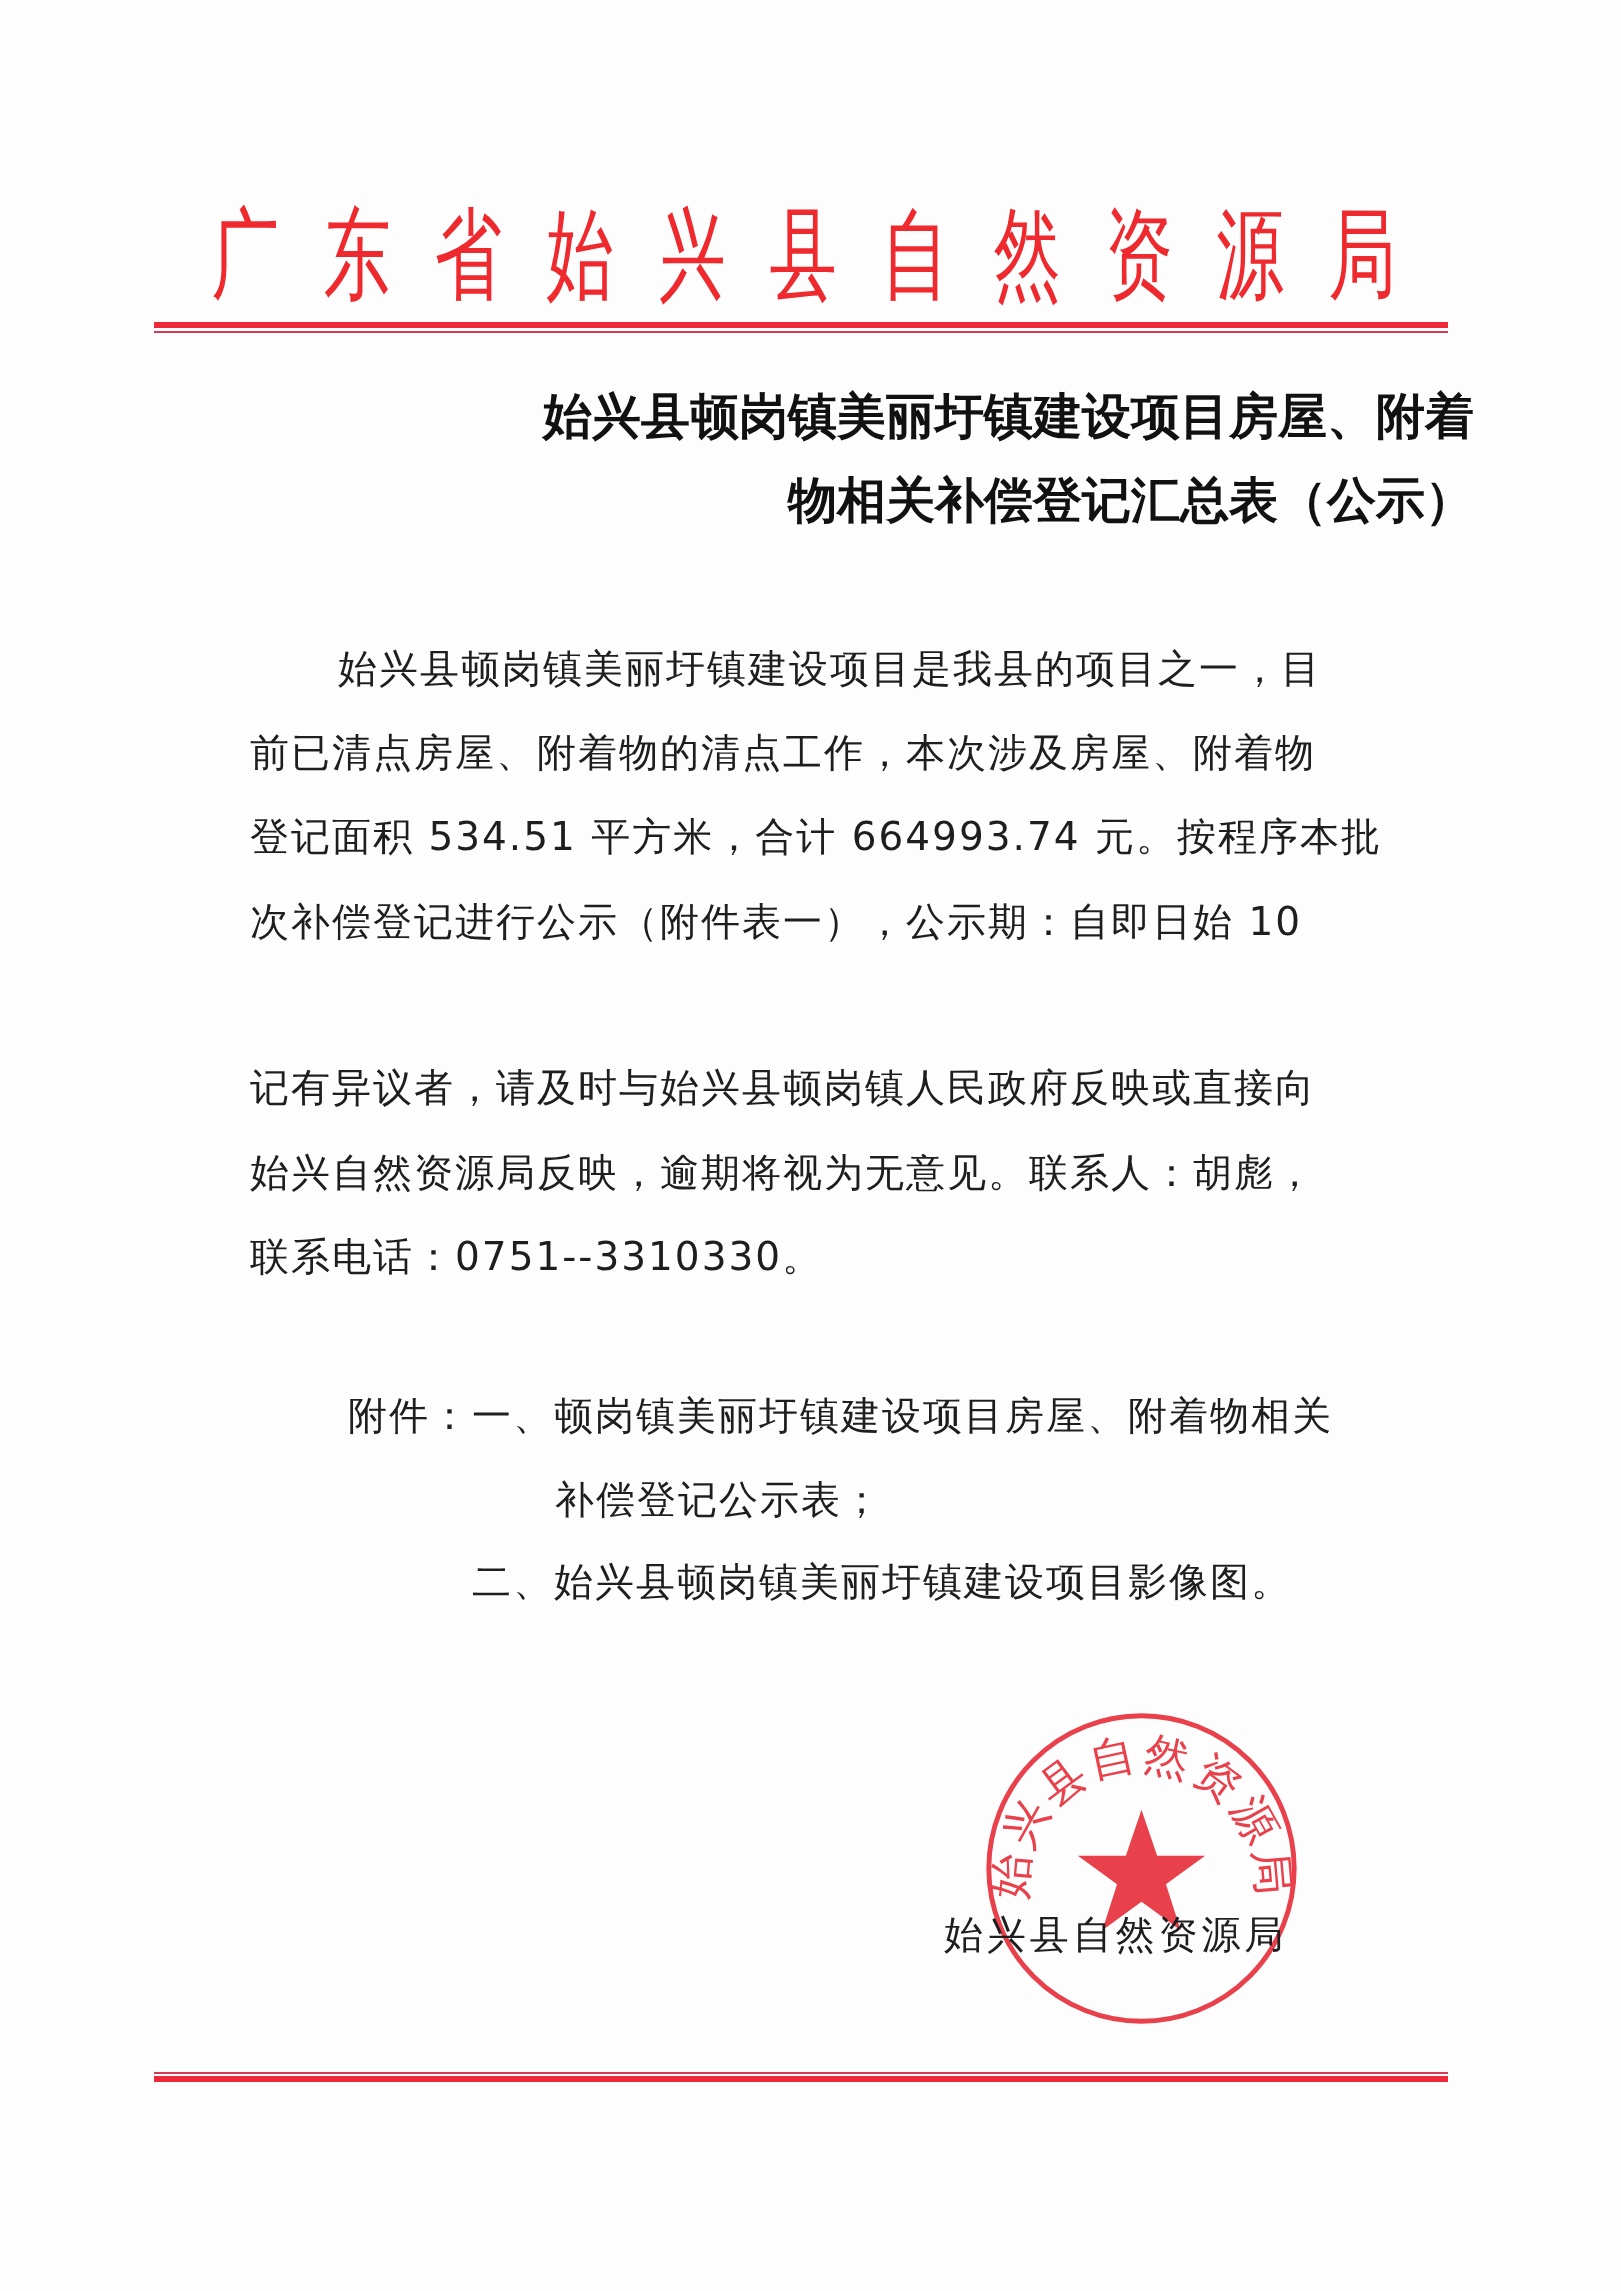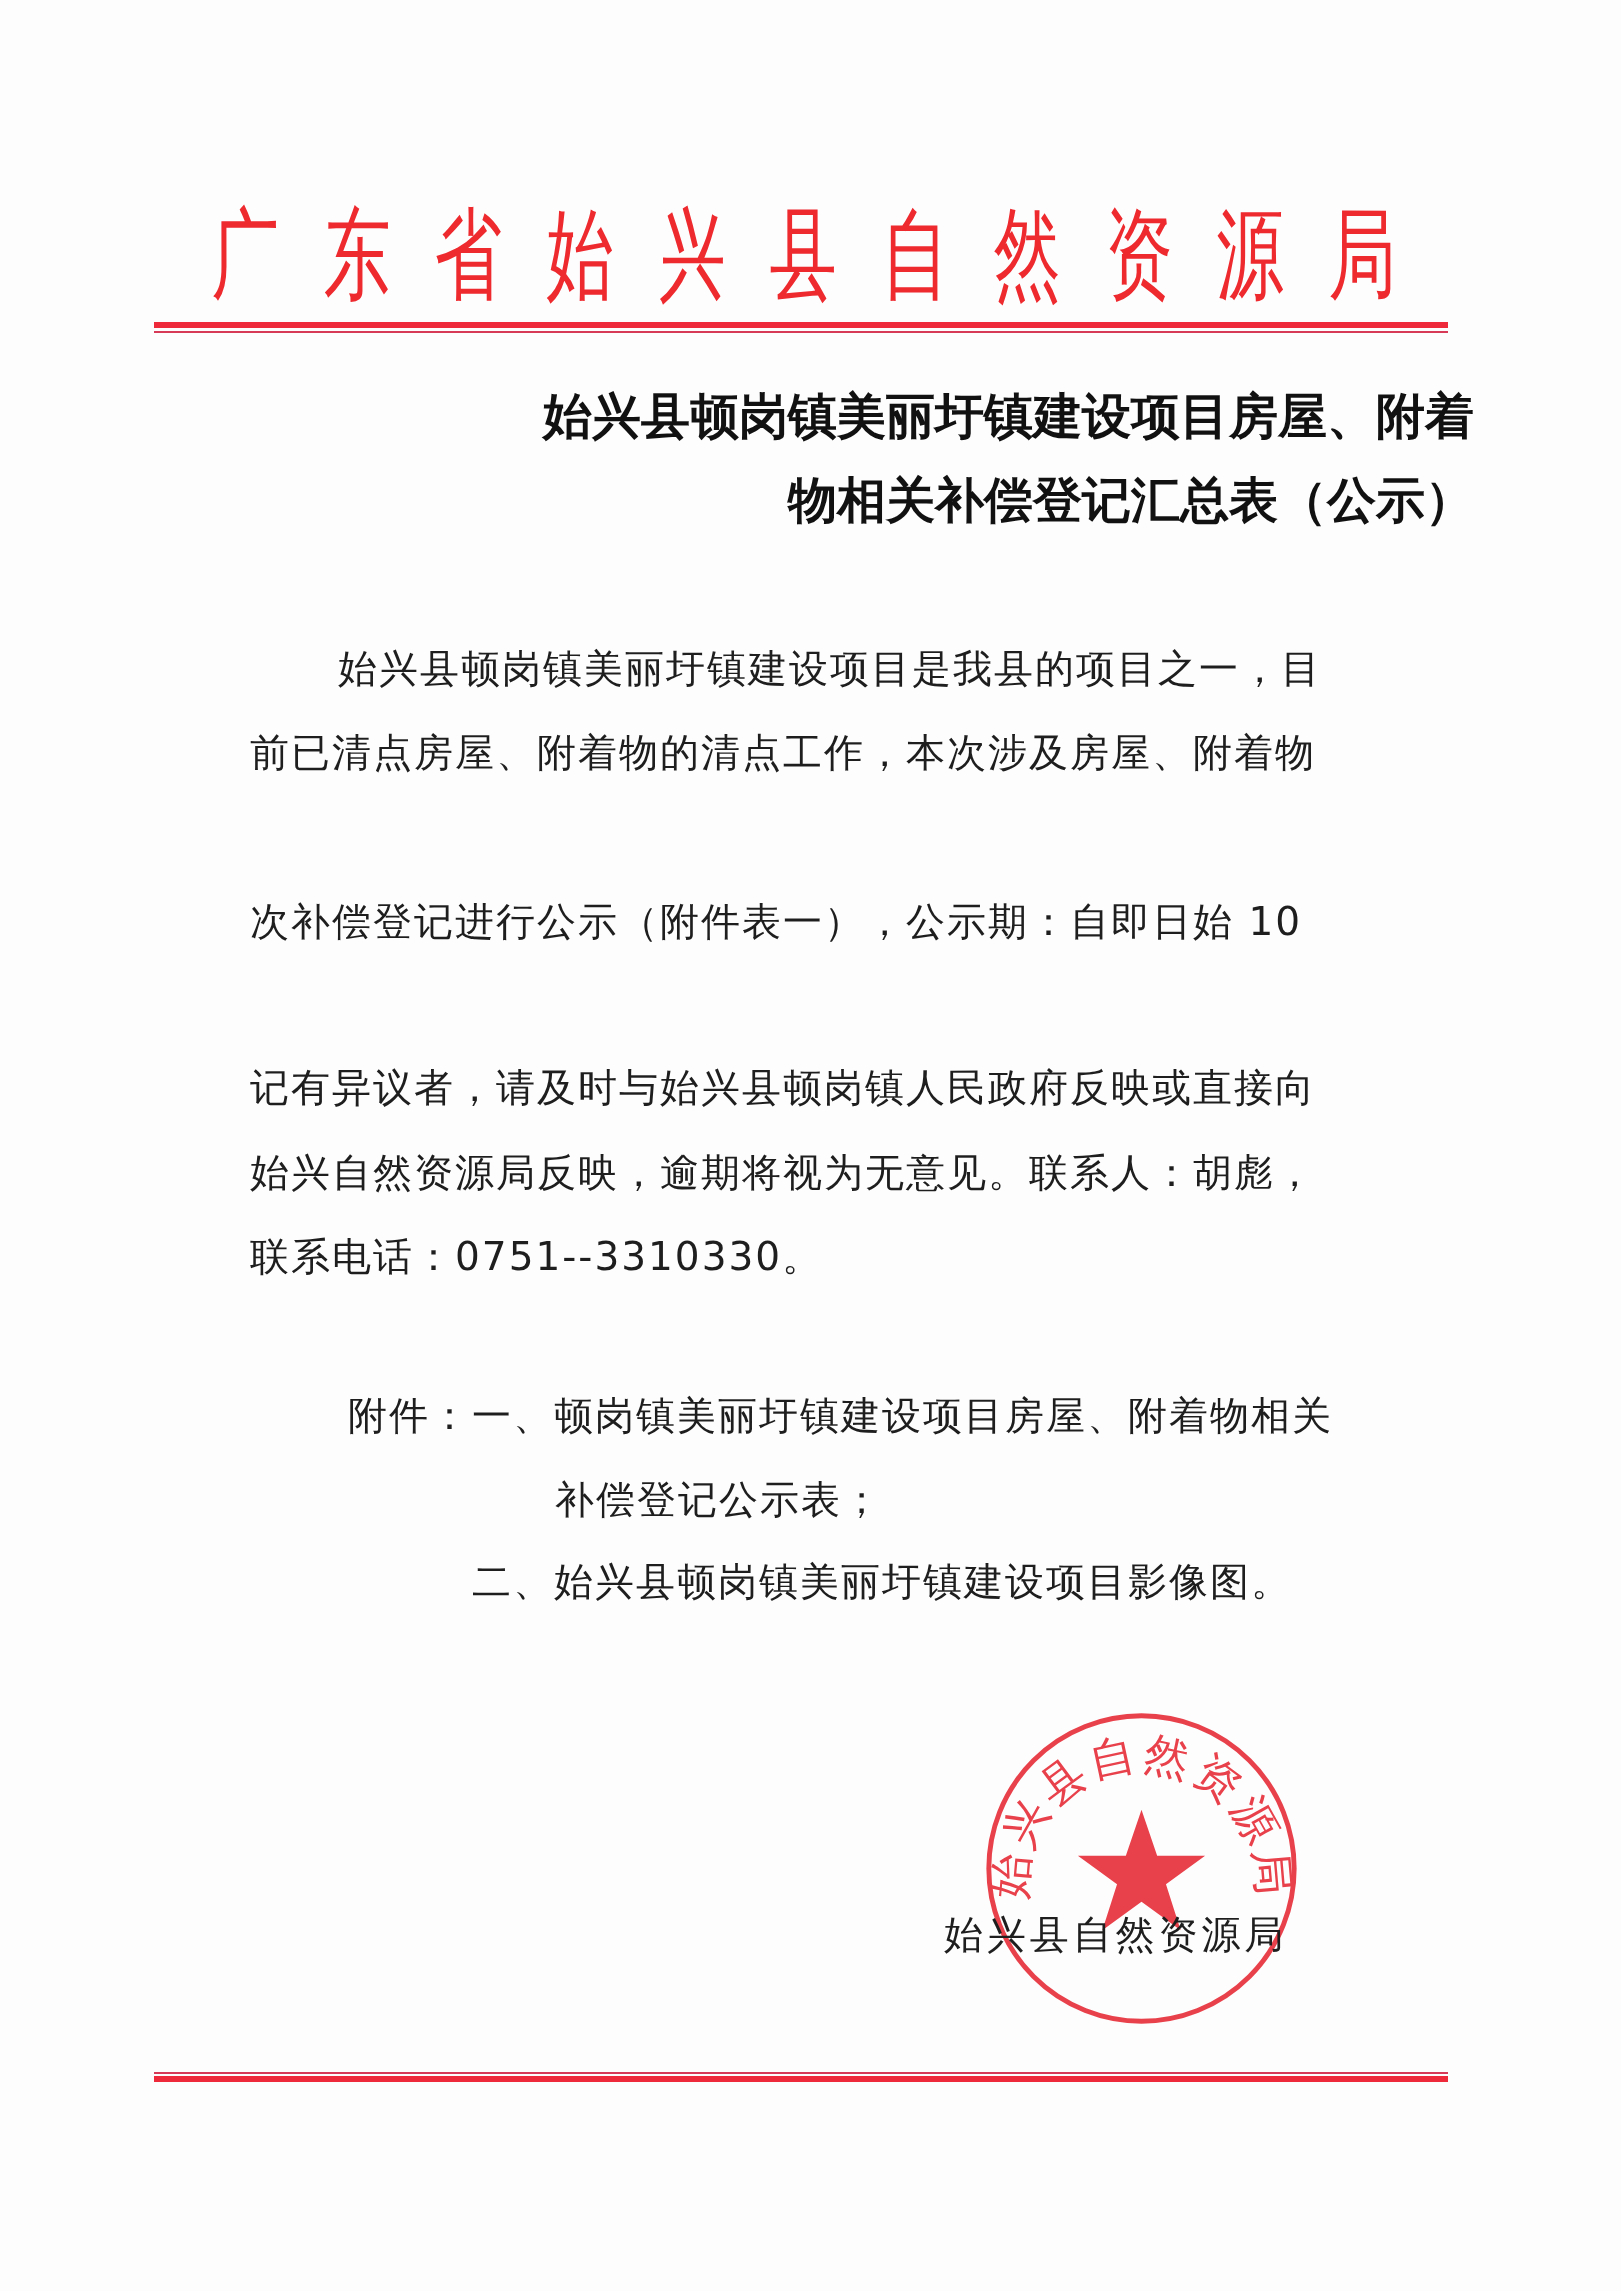--- a/index.html
+++ b/index.html
@@ -76,20 +76,21 @@
   </div>
 
   <div class="rule" style="top:322px;height:5.9px;"></div>
   <div class="rule thin" style="top:331px;height:2px;"></div>
 
   <div class="doc-title" style="top:392px;">始兴县顿岗镇美丽圩镇建设项目房屋、附着</div>
   <div class="doc-title" style="top:476px;">物相关补偿登记汇总表（公示）</div>
 
   <div class="body-line" style="top:733px;">前已清点房屋、附着物的清点工作，本次涉及房屋、附着物</div>
   <div class="body-line" style="top:649px;left:338px;">始兴县顿岗镇美丽圩镇建设项目是我县的项目之一，目</div>
+  <div class="body-line" style="top:817px;">登记面积 534.51 平方米，合计 664993.74 元。按程序本批</div>
   <div class="body-line" style="top:902px;">次补偿登记进行公示（附件表一），公示期：自即日始 10</div>
   <div class="body-line" style="top:1068px;">记有异议者，请及时与始兴县顿岗镇人民政府反映或直接向</div>
   <div class="body-line" style="top:1153px;">始兴自然资源局反映，逾期将视为无意见。联系人：胡彪，</div>
   <div class="body-line" style="top:1237px;">联系电话：0751--3310330。</div>
 
   <div class="body-line" style="top:1396px;left:348px;">附件：</div>
   <div class="body-line" style="top:1396px;left:472px;">一、顿岗镇美丽圩镇建设项目房屋、附着物相关</div>
   <div class="body-line" style="top:1480px;left:555px;text-align:center;">补偿登记公示表；</div>
   <div class="body-line" style="top:1562px;left:472px;">二、始兴县顿岗镇美丽圩镇建设项目影像图。</div>
 

